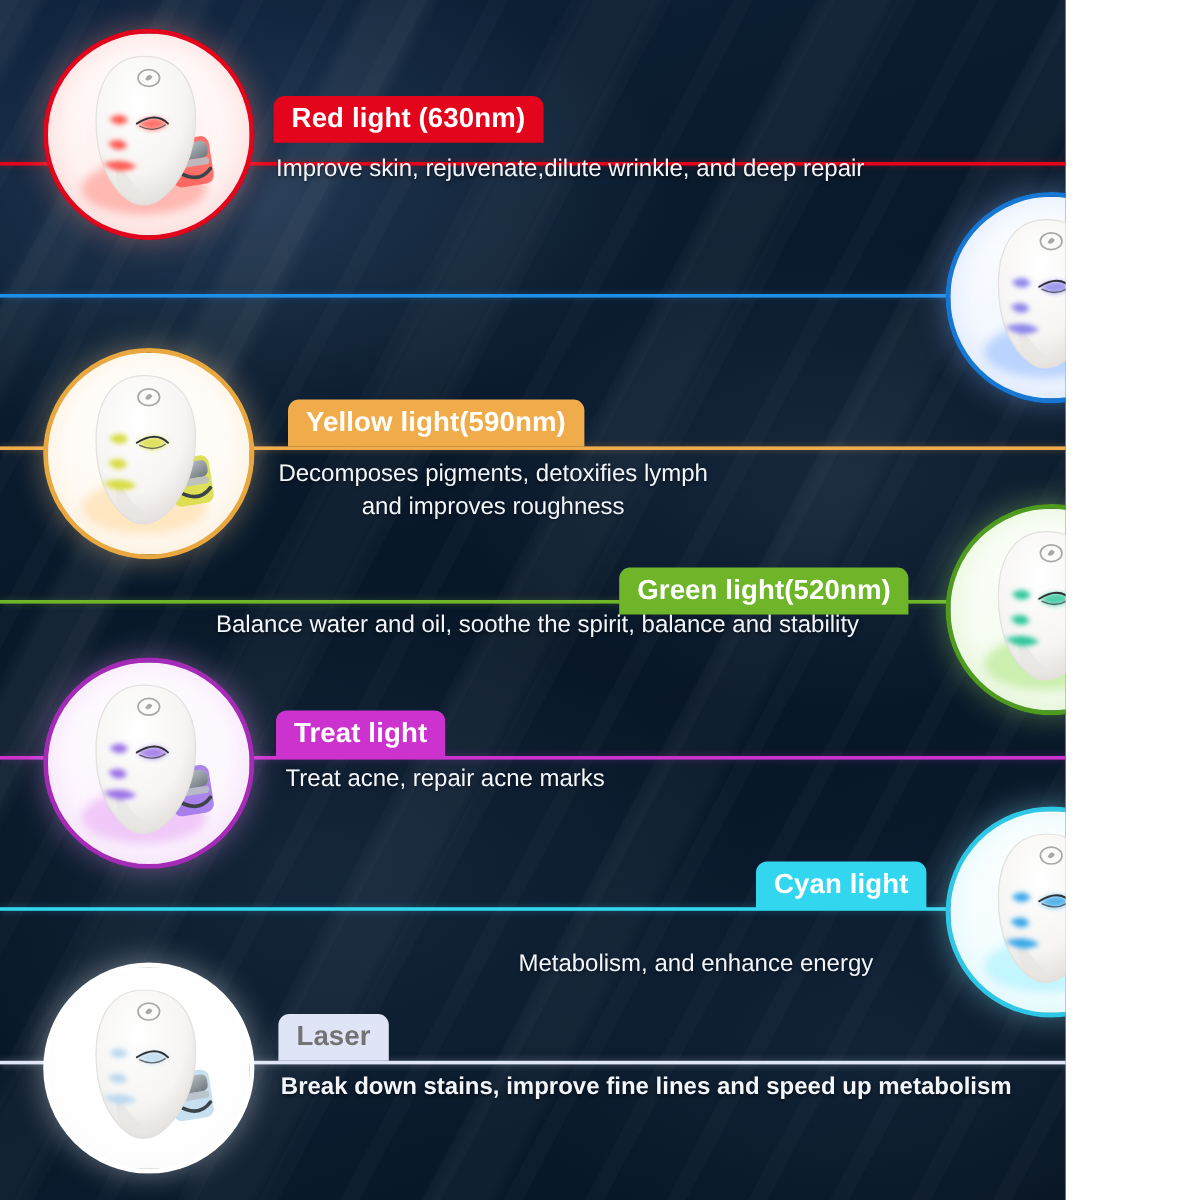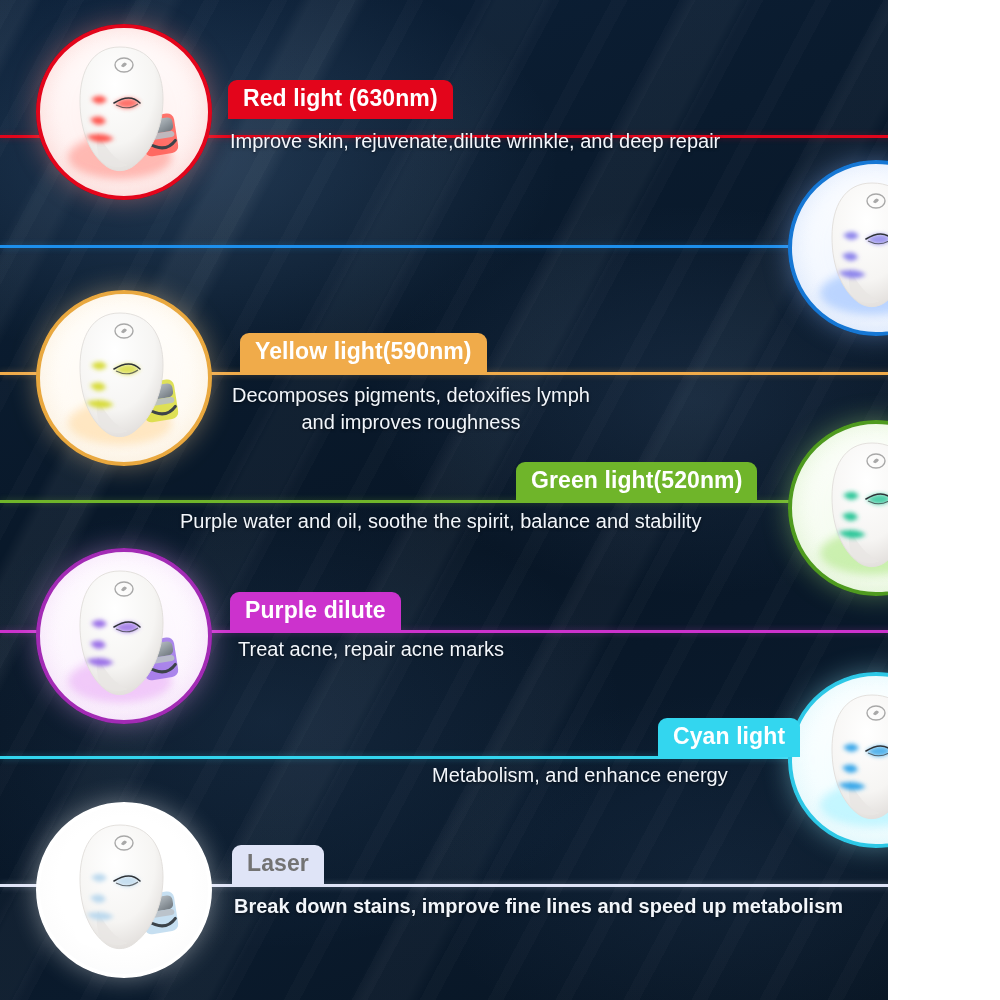--- a/index.html
+++ b/index.html
@@ -318,22 +318,22 @@
 
       <path d="M28 99 q18 -5 28 3 q-16 8 -28 -3Z" fill="#2fc79a"></path>
 
       <path d="M56 66 q16 -10 26 0 q-13 11 -26 0Z" fill="#2fc79a" opacity=".85"></path>
     </g>
 
     <path d="M56 66 q16 -10 26 0" stroke="#2f3338" stroke-width="1.6" fill="none" stroke-linecap="round"></path>
     <path d="M58 68 q12 6 22 -1" stroke="#2f3338" stroke-width="1.1" fill="none" opacity=".7"></path>
   </svg></div>
     </div>
-    <div class="pill" style="left: 516px; top: 462px; background: rgb(111, 181, 42); color: rgb(255, 255, 255);">Green light(520nm)</div>
-    <div class="desc" style="left: 180px; top: 508px;">Purple water and oil, soothe the spirit, balance and stability</div>
+    <div class="pill" style="left: 516px; top: 473px; background: rgb(111, 181, 42); color: rgb(255, 255, 255);">Green light(520nm)</div>
+    <div class="desc" style="left: 180px; top: 508px;">Balance water and oil, soothe the spirit, balance and stability</div>
     <div class="divider" style="top: 630px; background: rgb(204, 50, 205); box-shadow: rgba(204, 50, 205, 0.333) 0px 0px 6px;"></div>
     <div class="circle" style="left: 36px; top: 548px; border-color: rgb(163, 43, 181); box-shadow: rgba(231, 166, 245, 0.4) 0px 0px 26px, rgba(231, 166, 245, 0.333) 0px 0px 30px inset;">
       <div class="glow" style="background: radial-gradient(circle at 50% 62%, rgba(231, 166, 245, 0.333) 0%, rgba(255, 255, 255, 0) 68%);"></div>
       <div class="mask-art">
   <svg viewBox="0 0 132 150" width="132" height="150" aria-hidden="true">
     <defs>
       <radialGradient id="shellpurple" cx="42%" cy="30%" r="78%">
         <stop offset="0%" stop-color="#ffffff"></stop>
         <stop offset="62%" stop-color="#f6f5f3"></stop>
         <stop offset="100%" stop-color="#ddd9d6"></stop>
@@ -379,21 +379,21 @@
 
       <path d="M28 99 q18 -5 28 3 q-16 8 -28 -3Z" fill="#9b72e8"></path>
 
       <path d="M56 66 q16 -10 26 0 q-13 11 -26 0Z" fill="#9b72e8" opacity=".85"></path>
     </g>
 
     <path d="M56 66 q16 -10 26 0" stroke="#2f3338" stroke-width="1.6" fill="none" stroke-linecap="round"></path>
     <path d="M58 68 q12 6 22 -1" stroke="#2f3338" stroke-width="1.1" fill="none" opacity=".7"></path>
   </svg></div>
     </div>
-    <div class="pill" style="left: 230px; top: 592px; background: rgb(204, 50, 205); color: rgb(255, 255, 255);">Purple dilute</div>
+    <div class="pill" style="left: 230px; top: 592px; background: rgb(204, 50, 205); color: rgb(255, 255, 255);">Treat light</div>
     <div class="desc" style="left: 238px; top: 636px;">Treat acne, repair acne marks</div>
     <div class="divider" style="top: 756px; background: rgb(51, 214, 239); box-shadow: rgba(51, 214, 239, 0.333) 0px 0px 6px;"></div>
     <div class="circle" style="left: 788px; top: 672px; border-color: rgb(46, 200, 230); box-shadow: rgba(157, 240, 255, 0.4) 0px 0px 26px, rgba(157, 240, 255, 0.333) 0px 0px 30px inset;">
       <div class="glow" style="background: radial-gradient(circle at 50% 62%, rgba(157, 240, 255, 0.333) 0%, rgba(255, 255, 255, 0) 68%);"></div>
       <div class="mask-art">
   <svg viewBox="0 0 132 150" width="132" height="150" aria-hidden="true">
     <defs>
       <radialGradient id="shellcyan" cx="42%" cy="30%" r="78%">
         <stop offset="0%" stop-color="#ffffff"></stop>
         <stop offset="62%" stop-color="#f6f5f3"></stop>
@@ -440,22 +440,22 @@
 
       <path d="M28 99 q18 -5 28 3 q-16 8 -28 -3Z" fill="#3aa8ea"></path>
 
       <path d="M56 66 q16 -10 26 0 q-13 11 -26 0Z" fill="#3aa8ea" opacity=".85"></path>
     </g>
 
     <path d="M56 66 q16 -10 26 0" stroke="#2f3338" stroke-width="1.6" fill="none" stroke-linecap="round"></path>
     <path d="M58 68 q12 6 22 -1" stroke="#2f3338" stroke-width="1.1" fill="none" opacity=".7"></path>
   </svg></div>
     </div>
-    <div class="pill" style="left: 658px; top: 718px; background: rgb(51, 214, 239); color: rgb(255, 255, 255);">Cyan light</div>
-    <div class="desc" style="left: 432px; top: 762px;">Metabolism, and enhance energy</div>
+    <div class="pill" style="left: 630px; top: 718px; background: rgb(51, 214, 239); color: rgb(255, 255, 255);">Cyan light</div>
+    <div class="desc" style="left: 432px; top: 790px;">Metabolism, and enhance energy</div>
     <div class="divider" style="top: 884px; background: rgb(223, 228, 247); box-shadow: rgba(223, 228, 247, 0.333) 0px 0px 6px;"></div>
     <div class="circle" style="left: 36px; top: 802px; border-color: rgb(255, 255, 255); box-shadow: rgba(255, 255, 255, 0.4) 0px 0px 26px, rgba(255, 255, 255, 0.333) 0px 0px 30px inset;">
       <div class="glow" style="background: radial-gradient(circle at 50% 62%, rgba(255, 255, 255, 0.333) 0%, rgba(255, 255, 255, 0) 68%);"></div>
       <div class="mask-art">
   <svg viewBox="0 0 132 150" width="132" height="150" aria-hidden="true">
     <defs>
       <radialGradient id="shelllaser" cx="42%" cy="30%" r="78%">
         <stop offset="0%" stop-color="#ffffff"></stop>
         <stop offset="62%" stop-color="#f6f5f3"></stop>
         <stop offset="100%" stop-color="#ddd9d6"></stop>

